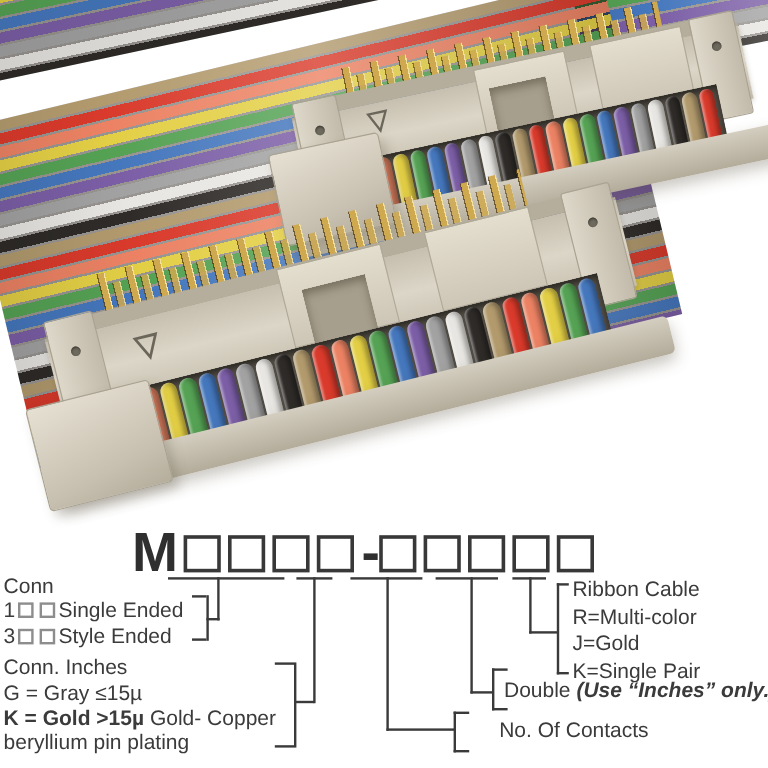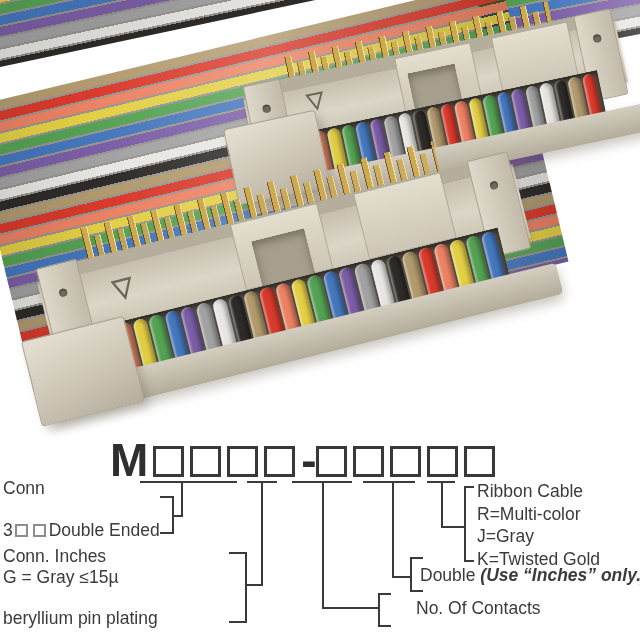--- a/index.html
+++ b/index.html
@@ -234,32 +234,38 @@
     <div class="ln" style="left:410px;top:557px;width:2px;height:35px;"></div>
     <div class="ln" style="left:410px;top:557px;width:13px;height:2px;"></div>
     <div class="ln" style="left:410px;top:590px;width:13px;height:2px;"></div>
 
     <div class="ln" style="left:441px;top:526px;width:24px;height:2px;"></div>
     <div class="ln" style="left:464px;top:486px;width:2px;height:76px;"></div>
     <div class="ln" style="left:464px;top:486px;width:10px;height:2px;"></div>
     <div class="ln" style="left:464px;top:560px;width:10px;height:2px;"></div>
 
     <div class="lbl" style="left:3px;top:478px;">Conn</div>
+    <div class="style-row" style="left:3px;top:498px;">
+      <span>1</span><span class="sbox"></span><span class="sbox"></span><span>Single Ended</span>
+    </div>
     <div class="style-row" style="left:3px;top:520px;">
-      <span>3</span><span class="sbox"></span><span class="sbox"></span><span>Double Ended</span>
+      <span>3</span><span class="sbox"></span><span class="sbox"></span><span>Style Ended</span>
     </div>
 
     <div class="lbl" style="left:3px;top:546px;">Conn. Inches</div>
     <div class="lbl" style="left:3px;top:567px;">G = Gray ≤15µ</div>
+    <div class="lbl" style="left:3px;top:588px;">
+      <b>K = Gold &gt;15µ</b><span> Gold- Copper</span>
+    </div>
     <div class="lbl" style="left:477px;top:481px;">Ribbon Cable</div>
 
     <div class="lbl" style="left:3px;top:608px;">beryllium pin plating</div>
     <div class="lbl" style="left:477px;top:504px;">R=Multi-color</div>
-    <div class="lbl" style="left:477px;top:526px;">J=Gray</div>
-    <div class="lbl" style="left:477px;top:549px;">K=Twisted Gold</div>
+    <div class="lbl" style="left:477px;top:526px;">J=Gold</div>
+    <div class="lbl" style="left:477px;top:549px;">K=Single Pair</div>
 
     <div class="lbl" style="left:420px;top:565px;">
       <span>Double </span><span class="note">(Use “Inches” only.)</span>
     </div>
 
     <div class="lbl" style="left:388px;top:598px;margin-left:28px;">No. Of Contacts</div>
   </div>
 </div>
 
 </body></html>

